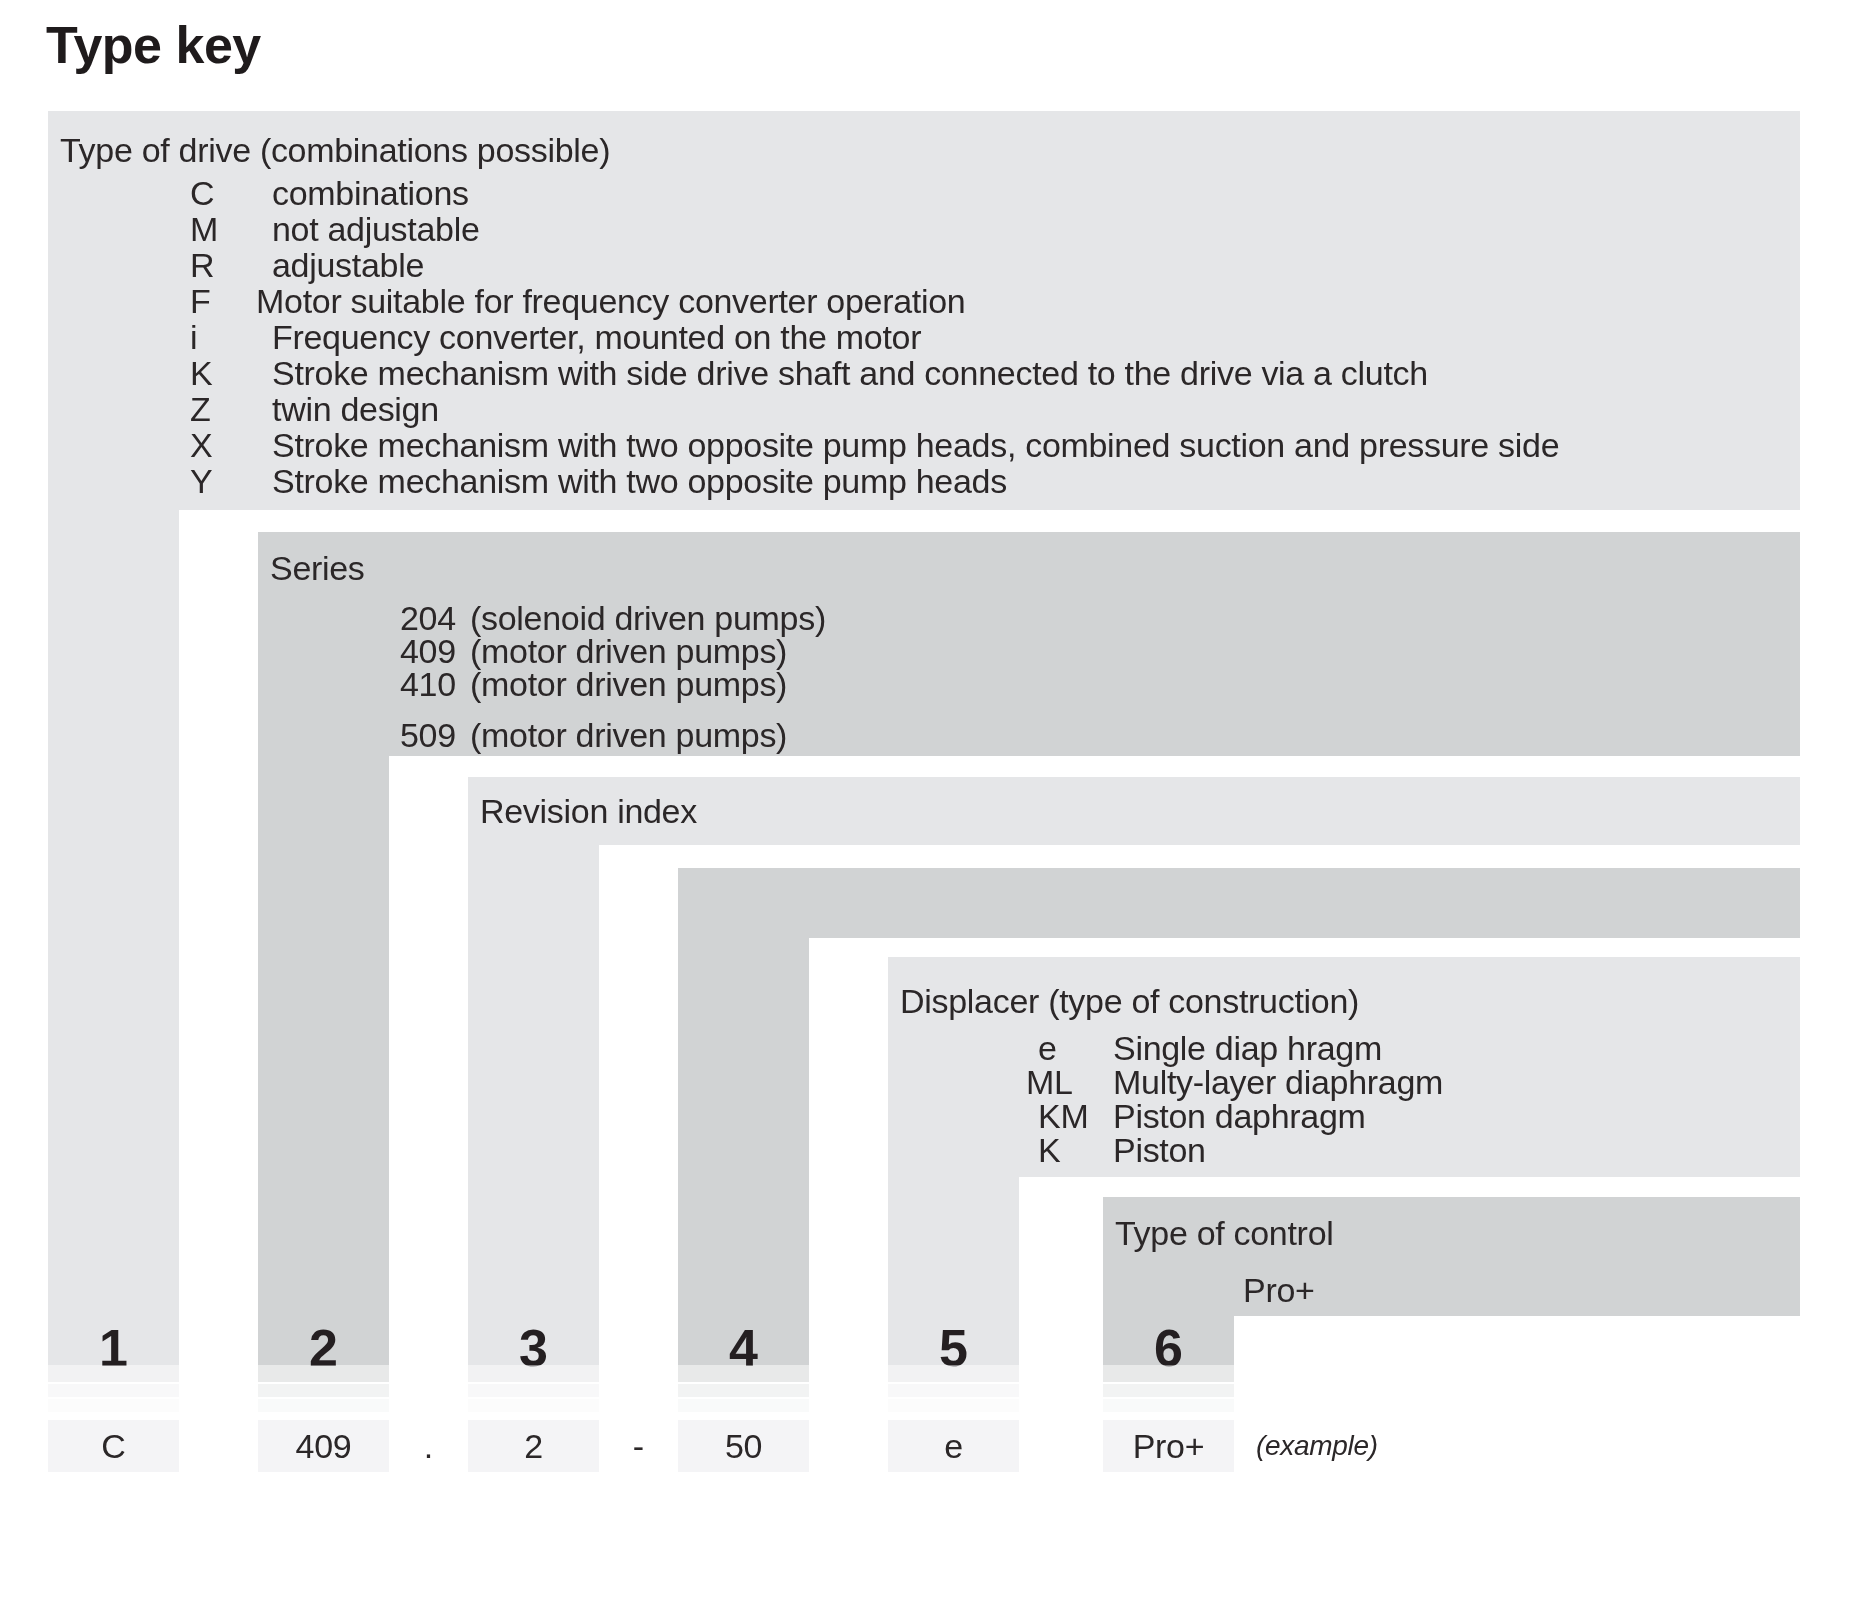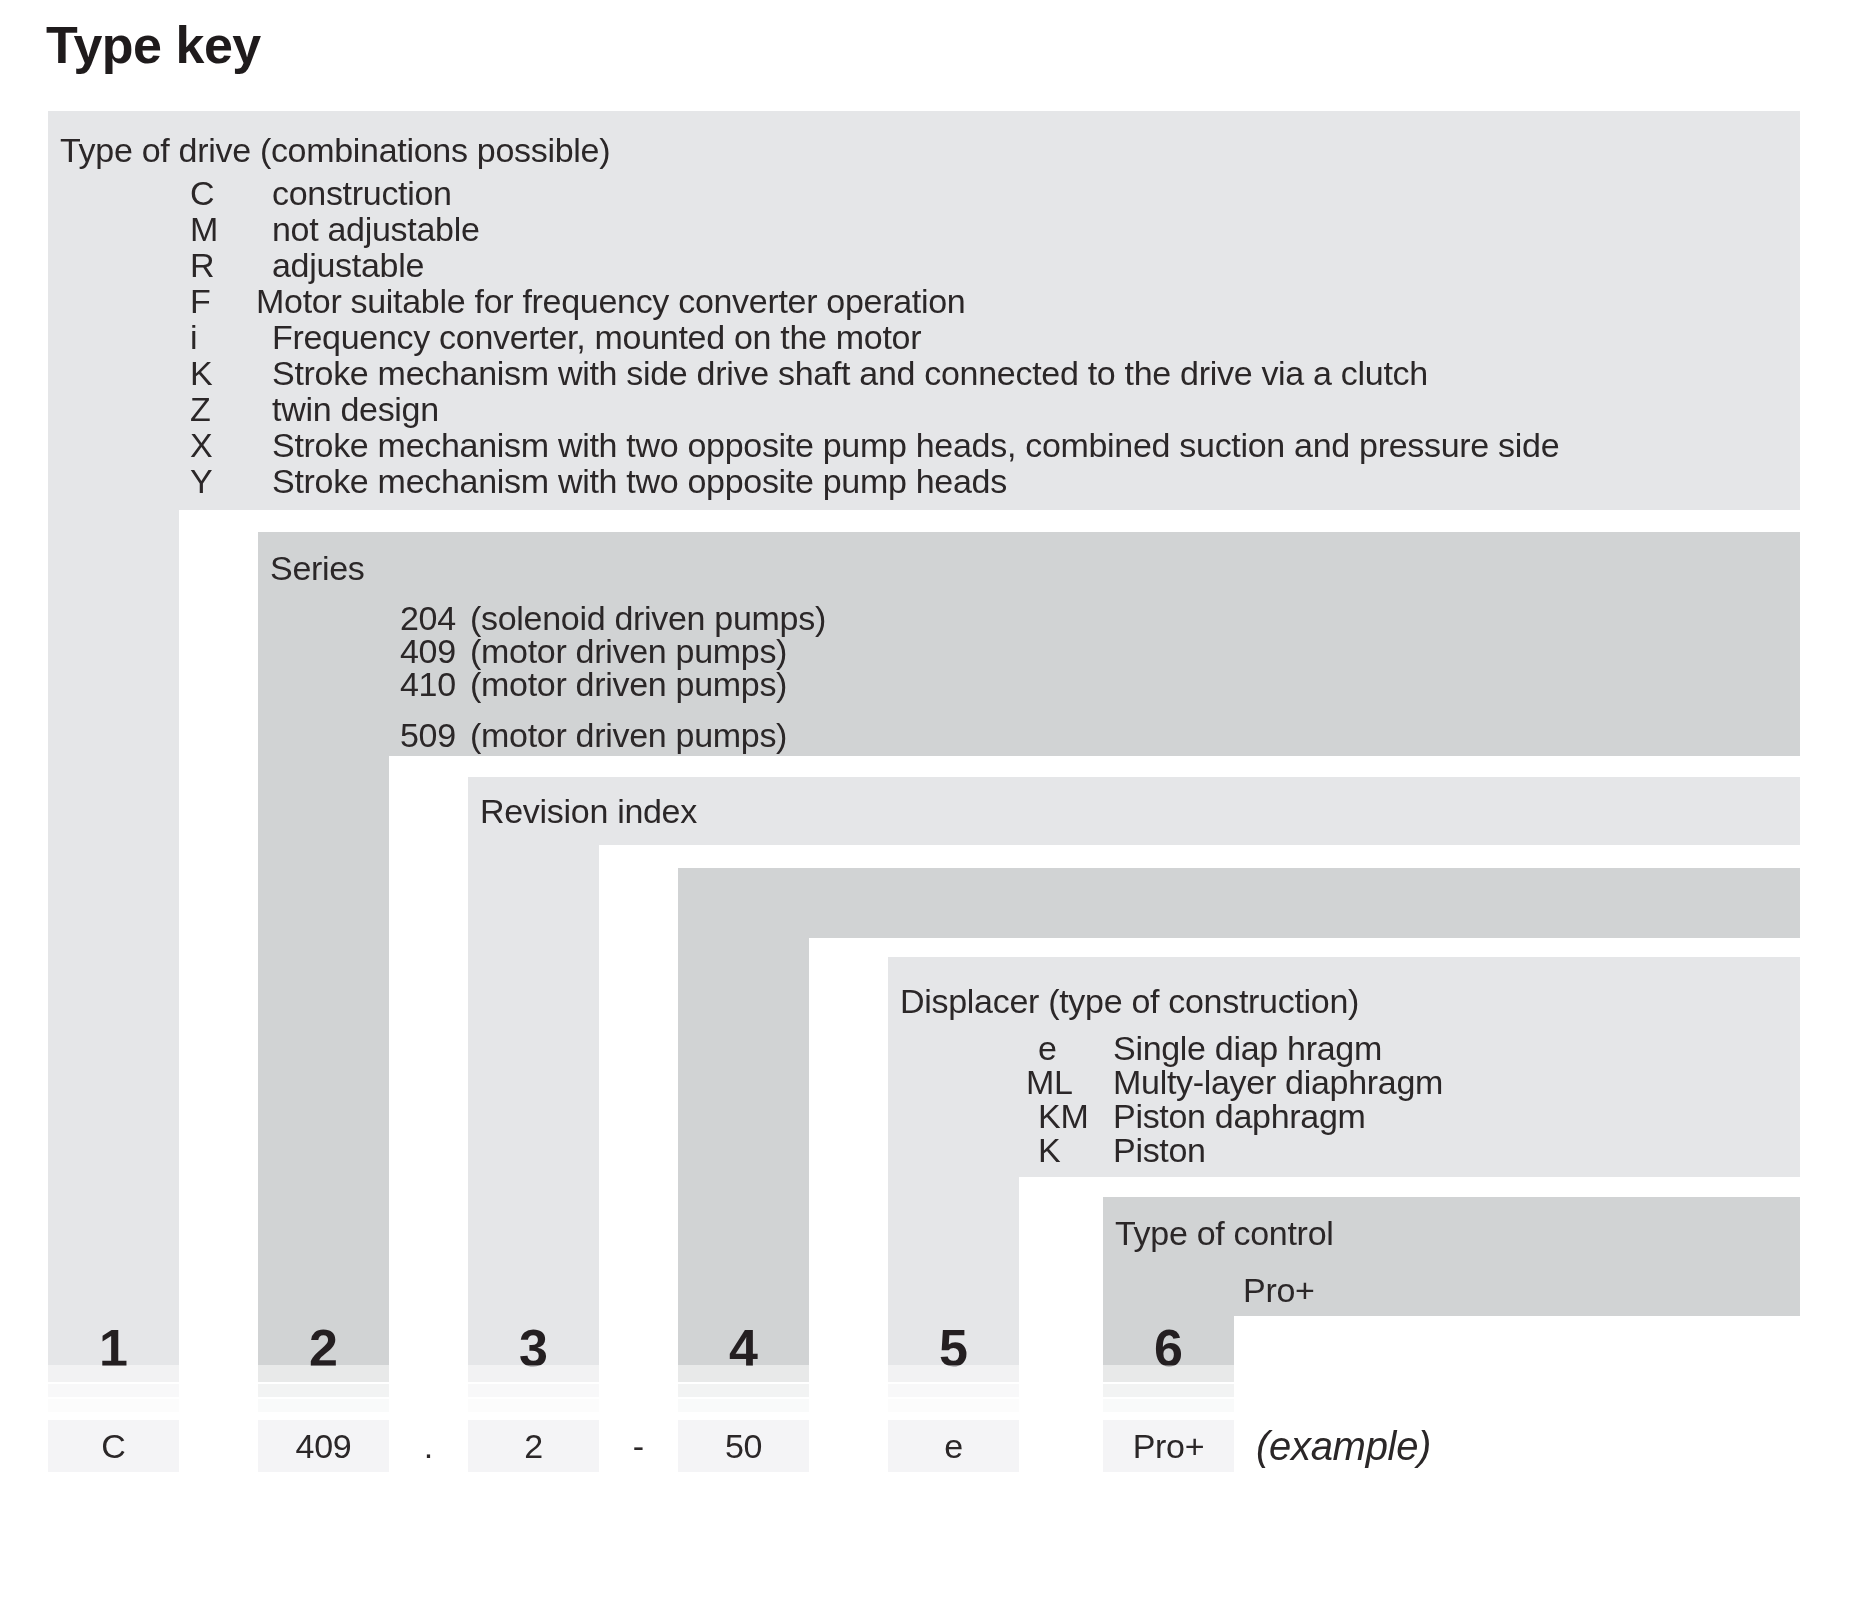--- a/index.html
+++ b/index.html
@@ -46,42 +46,42 @@
     position:absolute;top:1420px;height:52px;line-height:52px;
     background:var(--cell);font-size:34px;text-align:center;
     letter-spacing:-0.3px;color:var(--ink);
   }
   .separator{
     position:absolute;top:1420px;height:52px;line-height:52px;
     width:40px;text-align:center;font-size:34px;color:var(--ink);
   }
   .example-note{
     position:absolute;top:1420px;height:52px;line-height:52px;
-    left:1256px;font-size:40px;font-style:italic;letter-spacing:-0.3px;
+    left:1256px;font-size:28px;font-style:italic;letter-spacing:-0.3px;
     white-space:nowrap;color:var(--ink);
   }
   .footer-block{
     position:absolute;left:1258px;top:1484px;width:552px;
     text-align:center;color:#171314;
   }
   .footer-company{font-size:45px;line-height:54px;white-space:nowrap;}
   .footer-phone{font-size:46px;line-height:52px;white-space:nowrap;}
 </style>
 </head>
 <body>
 
 <div id="diagram">
   <div class="abs page-title">Type key</div>
 
   <div class="example-note">(example)</div>
 <div class="box light" style="left: 48px; top: 111px; width: 1752px; height: 399px;"></div>
     <div class="txt" style="left: 60px; top: 132px;">Type of drive (combinations possible)</div>
     <div class="item-row" style="left: 48px; top: 175px; width: 1752px;">
       <span class="item-code" style="left: 142px;">C</span>
-      <span class="item-desc" style="left: 224px;">construction</span>
+      <span class="item-desc" style="left: 224px;">combinations</span>
     </div>
     <div class="item-row" style="left: 48px; top: 211px; width: 1752px;">
       <span class="item-code" style="left: 142px;">M</span>
       <span class="item-desc" style="left: 224px;">not adjustable</span>
     </div>
     <div class="item-row" style="left: 48px; top: 247px; width: 1752px;">
       <span class="item-code" style="left: 142px;">R</span>
       <span class="item-desc" style="left: 224px;">adjustable</span>
     </div>
     <div class="item-row" style="left: 48px; top: 283px; width: 1752px;">

